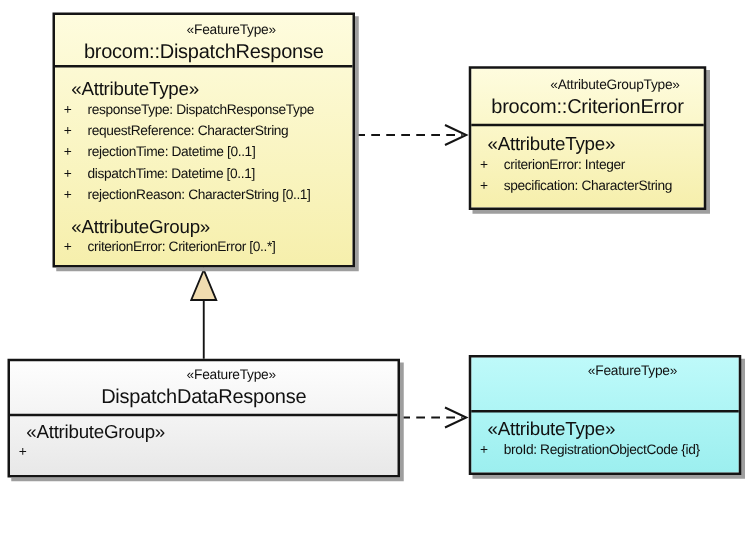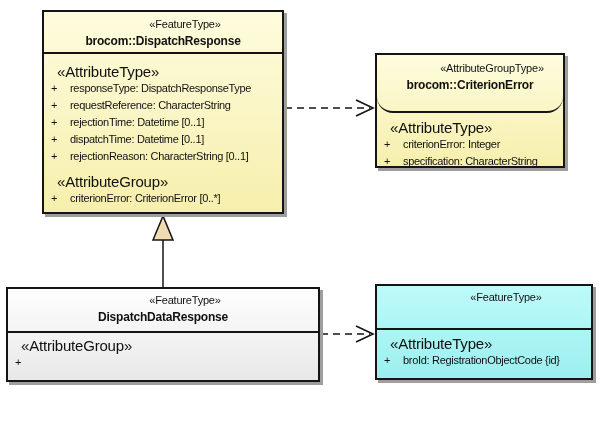--- a/index.html
+++ b/index.html
@@ -23,41 +23,41 @@
   .fill-feature   { background: linear-gradient(180deg, #fefcde 0%, #f6efac 100%); }
   .fill-plain     { background: linear-gradient(180deg, #fefefe 0%, #e8e8e8 100%); }
   .fill-abstract  { background: linear-gradient(180deg, #befafa 0%, #9cefef 100%); }
 
   .hdr {
     border-bottom: 2px solid #141414;
     text-align: center;
     overflow: hidden;
   }
   .stereo { font-size: 11px; line-height: 17px; letter-spacing: -0.2px; margin-left: 44px; }
-  .cname  { font-size: 12px; line-height: 17px; font-weight: bold; letter-spacing: -0.2px; }
+  .cname  { font-size: 16px; line-height: 17px; font-weight: normal; letter-spacing: -0.2px; }
   .italic-name .cname { font-style: italic; }
 
   .attrs { overflow: hidden; }
   .sec-label {
     font-size: 15px; line-height: 17px;
     padding-left: 13px; letter-spacing: -0.2px;
     white-space: nowrap;
   }
   .sec-gap { margin-top: 8px; }
   .attr-row { display: flex; font-size: 11px; line-height: 17px; white-space: nowrap; }
   .vis { width: 26px; padding-left: 7px; flex: 0 0 26px; }
   .atext { letter-spacing: -0.3px; text-align: center; }
 
   
   #cls-dispatch-response      { left: 42px;  top: 10px;  width: 242px; height: 204px; }
   #cls-dispatch-response .hdr  { height: 42px; padding-top: 4px; }
   #cls-dispatch-response .attrs{ padding-top: 9px; }
 
   #cls-criterion-error        { left: 375px; top: 53px;  width: 190px; height: 115px; }
-  #cls-criterion-error .hdr    { height: 58px; padding-top: 5px; border-radius: 16px; }
+  #cls-criterion-error .hdr    { height: 46px; padding-top: 5px; }
   #cls-criterion-error .attrs  { padding-top: 6px; }
 
   #cls-dispatch-data-response { left: 6px;   top: 287px; width: 314px; height: 95px; }
   #cls-dispatch-data-response .hdr  { height: 44px; padding-top: 3px; }
   #cls-dispatch-data-response .attrs{ padding-top: 4px; }
 
   #cls-abstract-registration-object { left: 375px; top: 284px; width: 218px; height: 96px; }
   #cls-abstract-registration-object .hdr  { height: 44px; padding-top: 3px; }
   #cls-abstract-registration-object .attrs{ padding-top: 5px; }
 </style>

